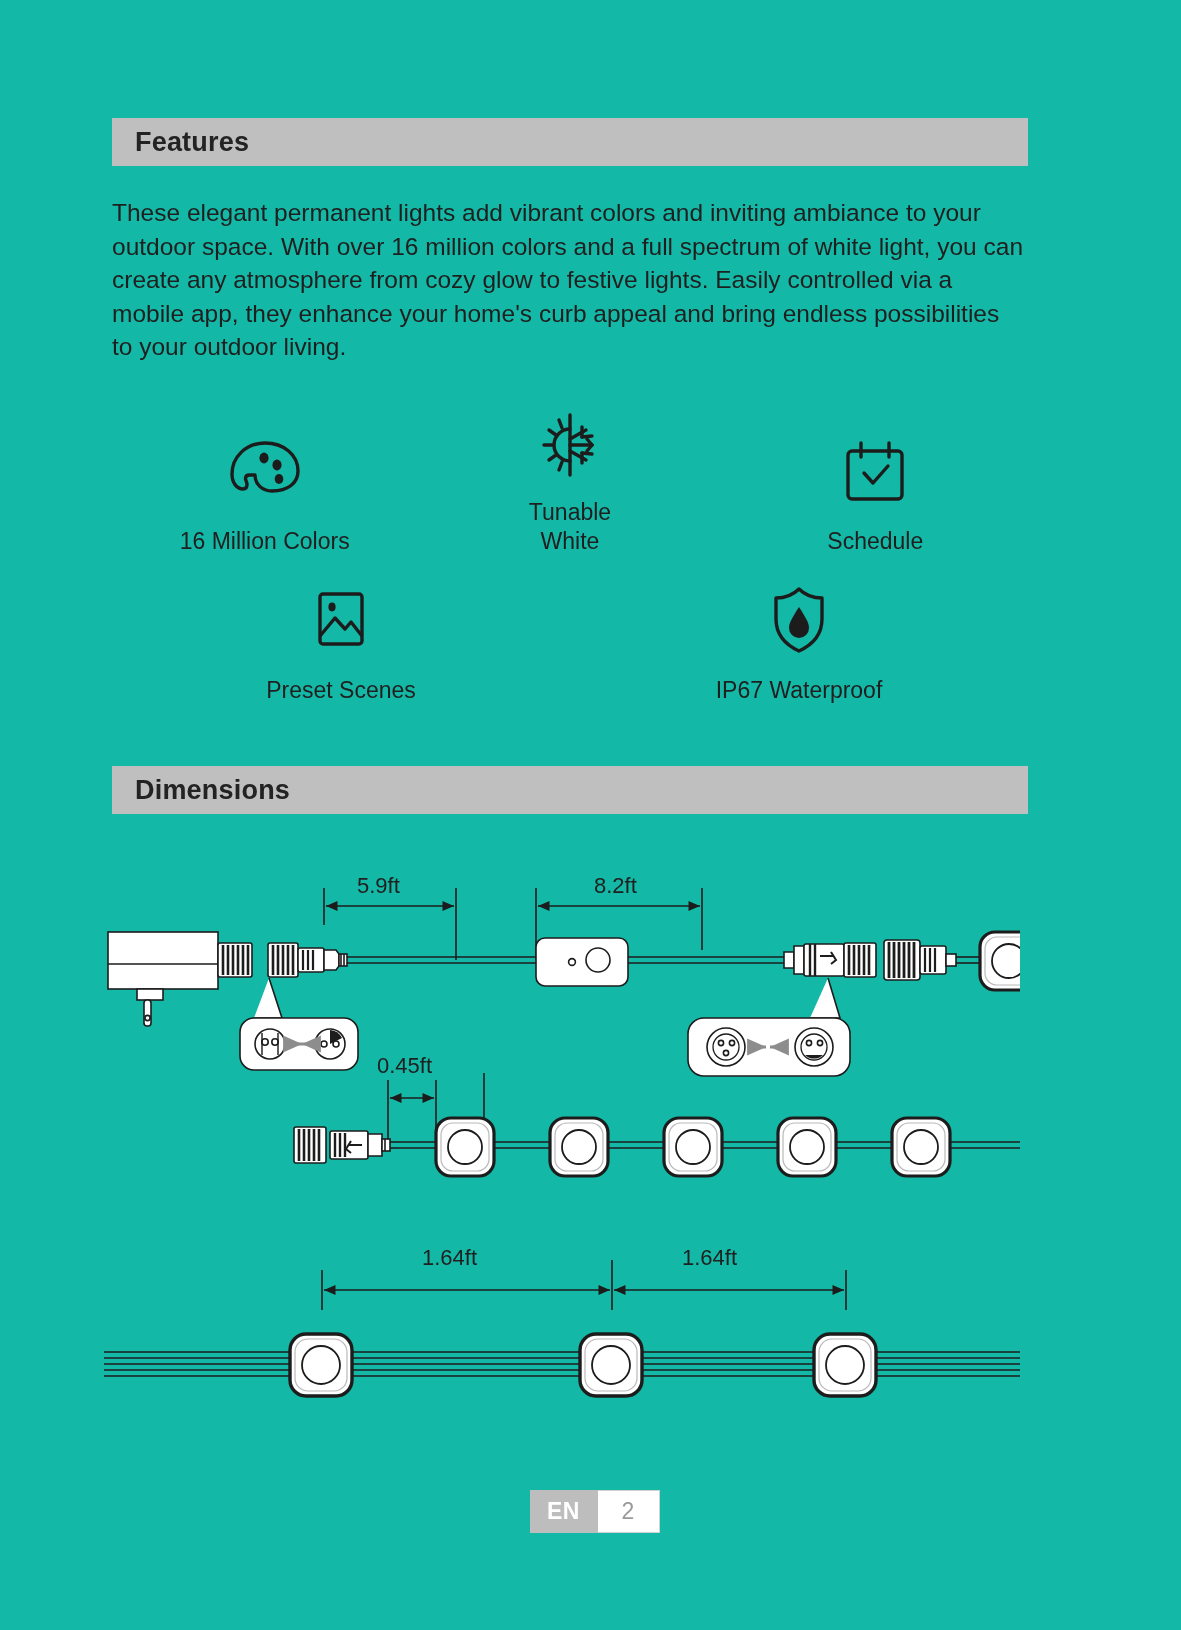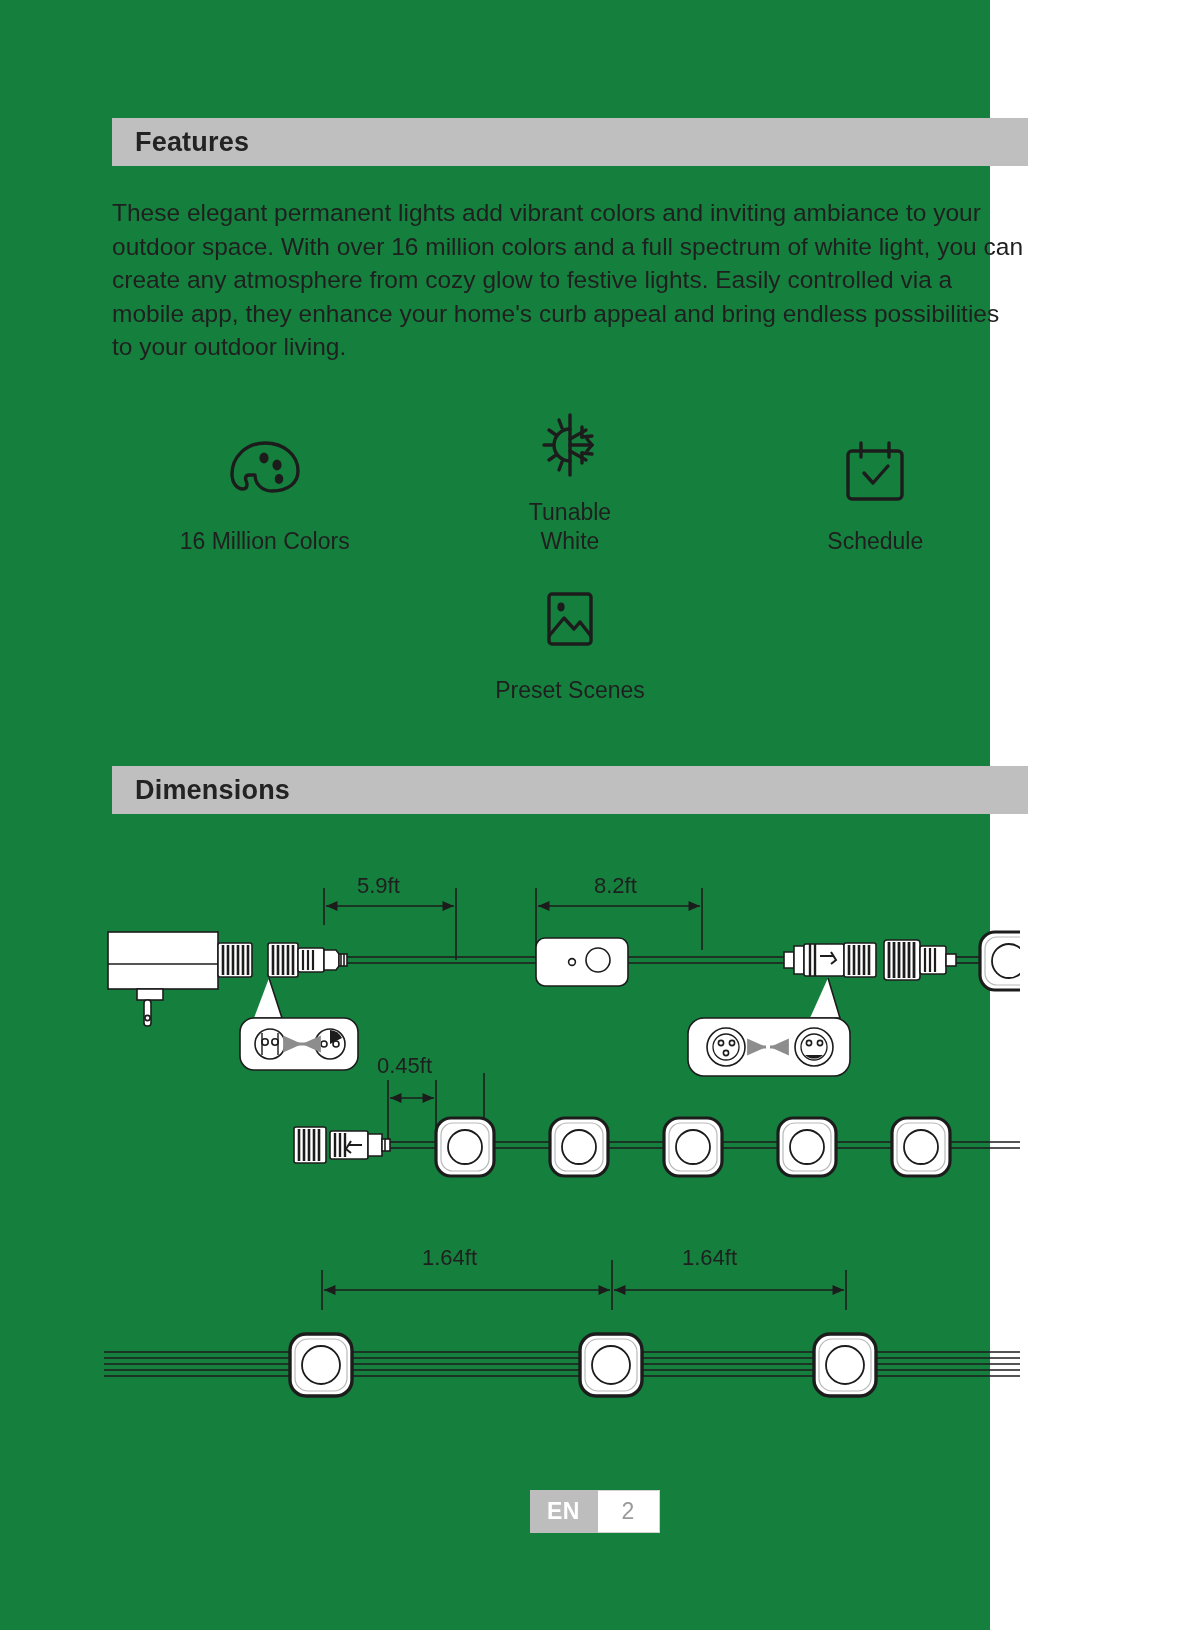--- a/index.html
+++ b/index.html
@@ -6,23 +6,23 @@
   html, body {
     width: 1181px;
     height: 1630px;
     background: #ffffff;
     font-family: "Liberation Sans", sans-serif;
     color: #1c1c1c;
     overflow: hidden;
   }
   .page {
     position: relative;
-    width: 990px;
+    width: 1181px;
     height: 1630px;
-    background: #15803d;
+    background: #14b8a6;
   }
   
   .section-bar {
     position: absolute;
     left: 112px;
     width: 916px;
     height: 48px;
     background: #bfbfbf;
     display: flex;
     align-items: center;
@@ -215,20 +215,30 @@
               <path d="M16 54 L31 36 L41 47 L47 40 L58 54"></path>
             </g>
             <ellipse cx="28" cy="25" rx="3.6" ry="4.4" fill="#1c1c1c"></ellipse>
           </svg>
         </div>
         <div class="feature-label">Preset Scenes</div>
       </div>
 
 
 
+      <div class="feature-cell">
+        <div class="feature-icon">
+          <svg width="74" height="76" viewBox="0 0 74 76">
+            <path d="M37 8 C30 15 22 17 14 17 L14 38 C14 54 24 64 37 70
+                     C50 64 60 54 60 38 L60 17 C52 17 44 15 37 8 Z" fill="none" stroke="#1c1c1c" stroke-width="3.4" stroke-linejoin="round"></path>
+            <path d="M37 26 C30 37 27 42 27 47 A10 10 0 0 0 47 47 C47 42 44 37 37 26 Z" fill="#1c1c1c"></path>
+          </svg>
+        </div>
+        <div class="feature-label">IP67 Waterproof</div>
+      </div>
 
     </div>
   </div>
 
   <div class="section-bar" id="dimensions-bar">
     <span class="title">Dimensions</span>
   </div>
 
   <div class="diagram">
 

